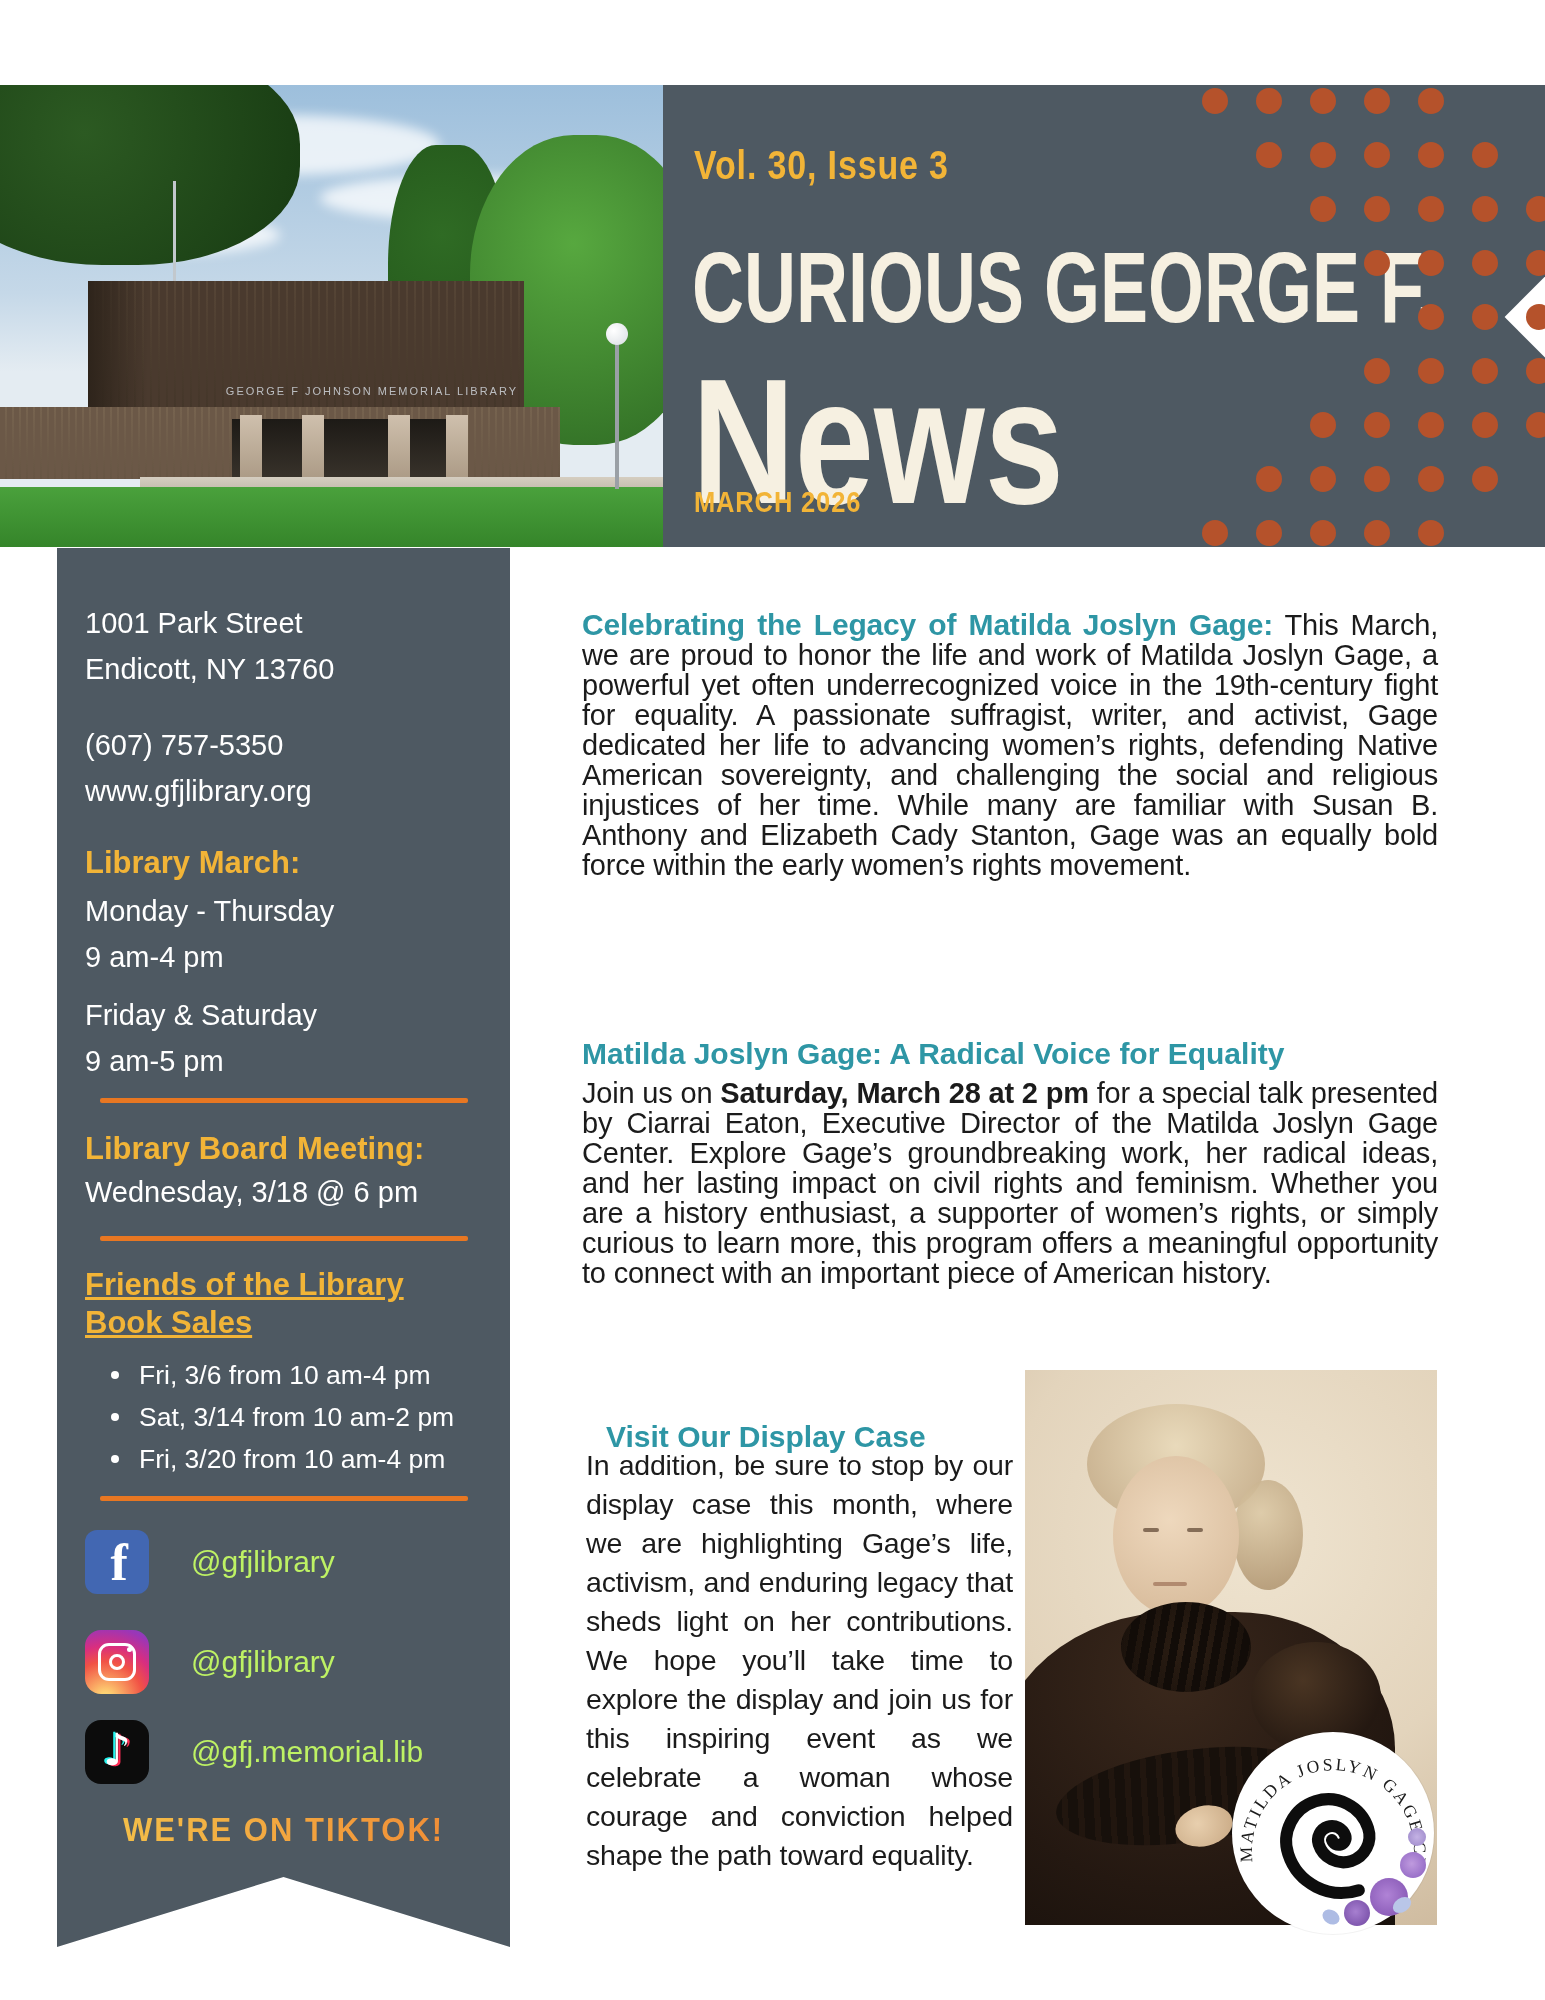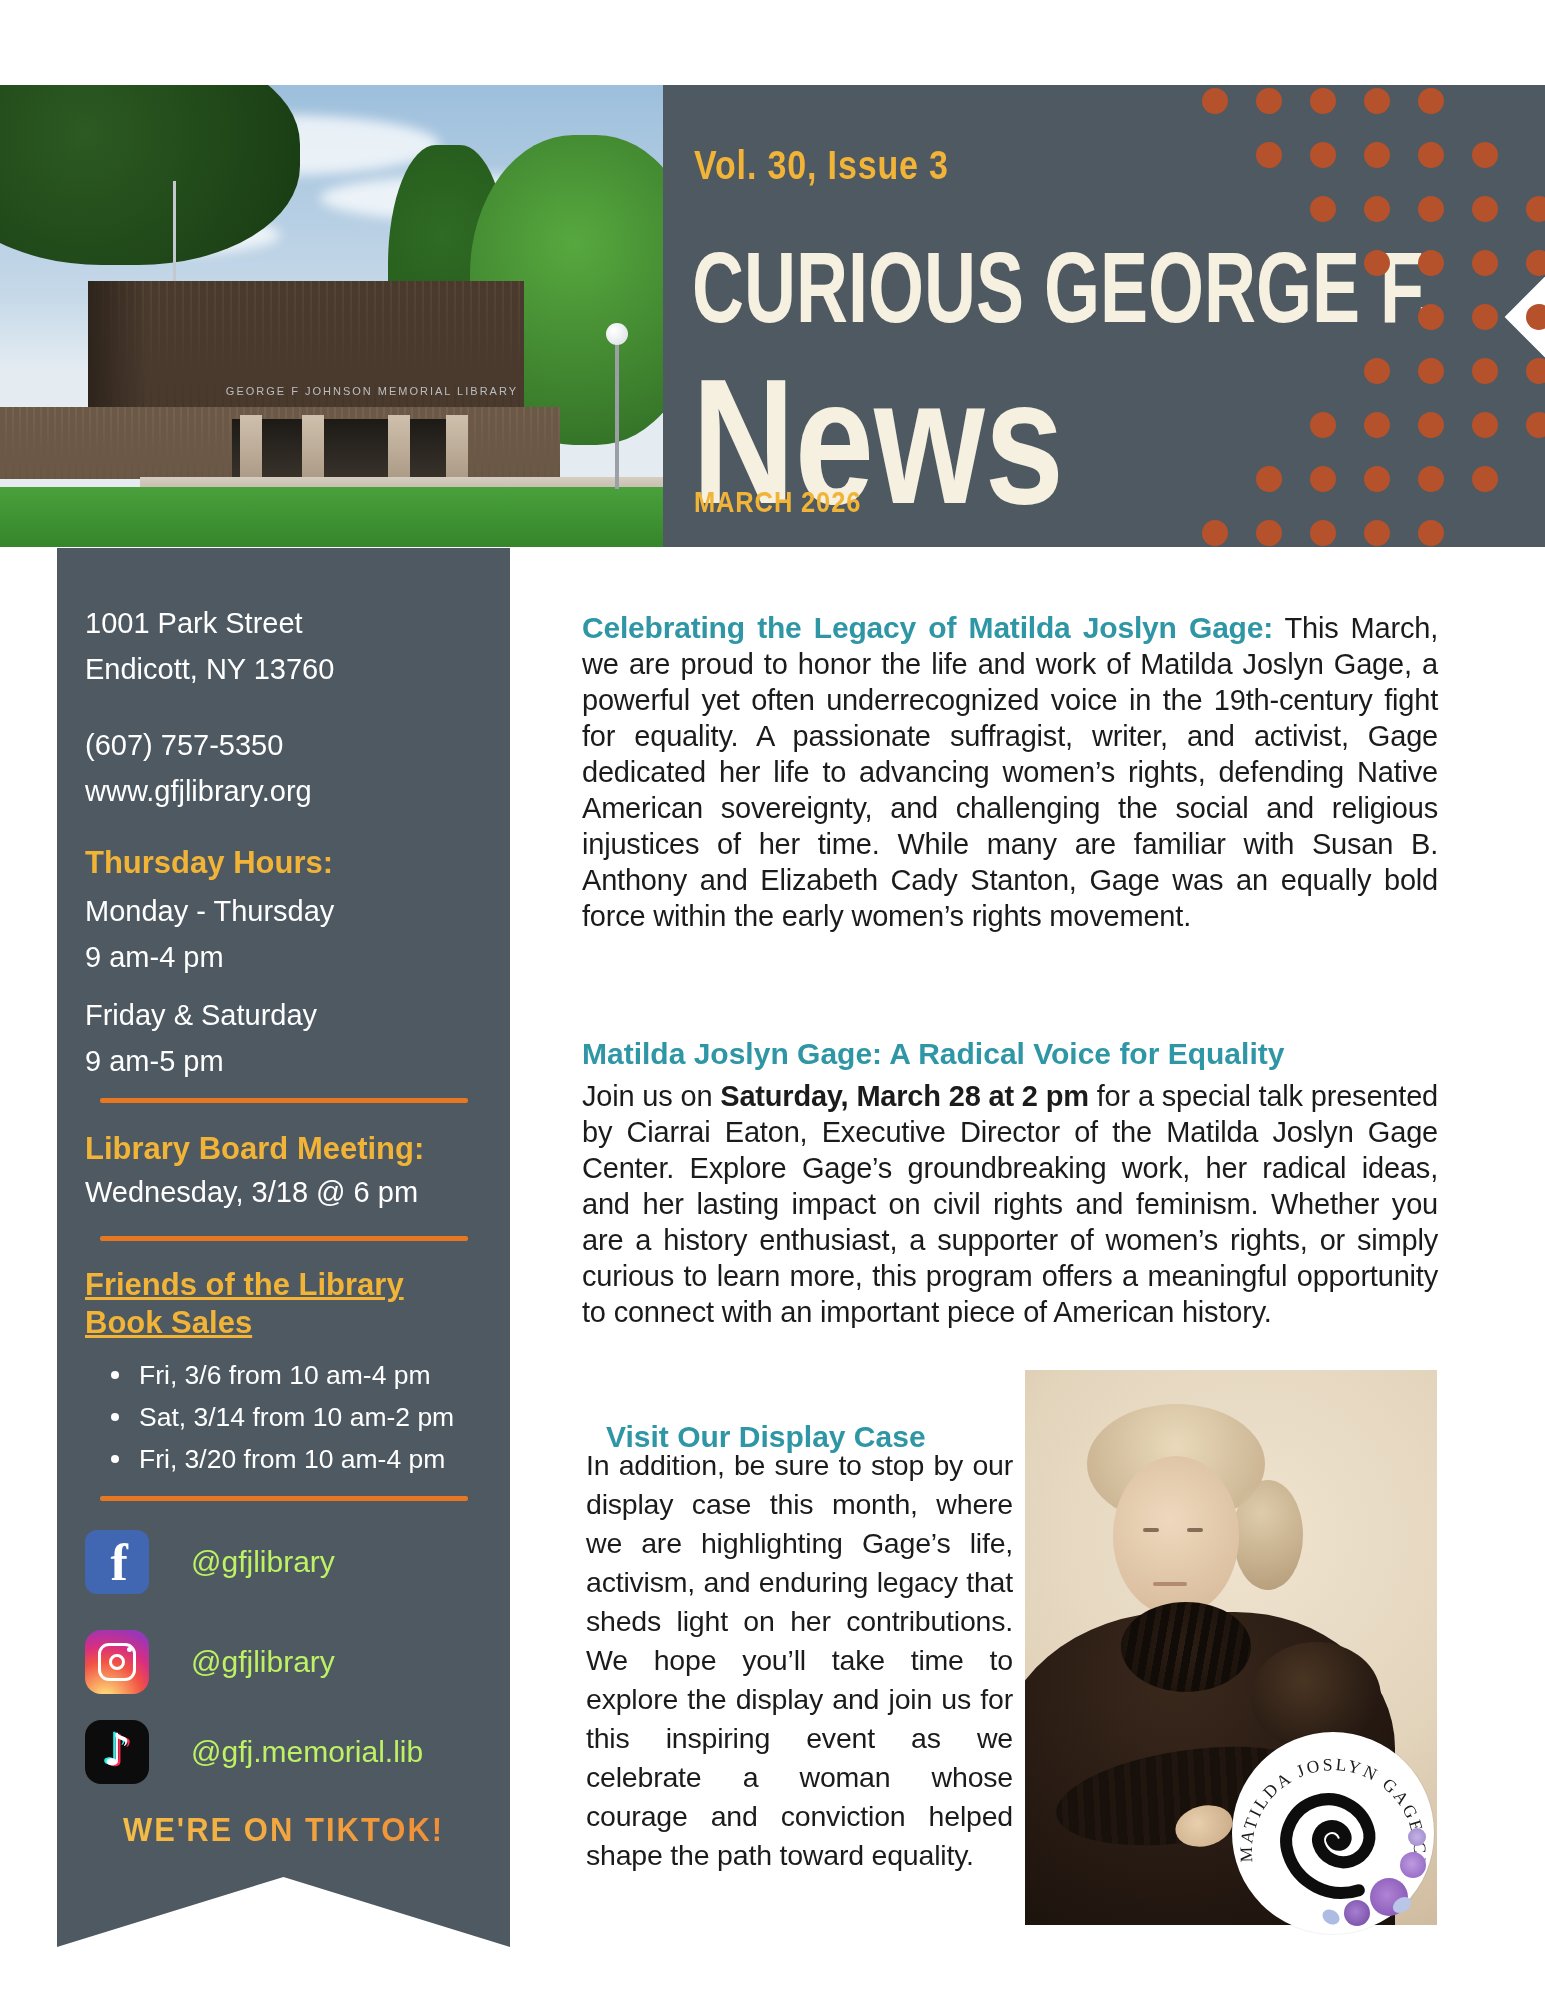--- a/index.html
+++ b/index.html
@@ -59,21 +59,21 @@
   .ig .lens{position:absolute; left:24px; top:24px; width:16px; height:16px; border:3.5px solid #fff; border-radius:50%;}
   .ig .flash{position:absolute; right:17px; top:17px; width:5px; height:5px; border-radius:50%; background:#fff;}
   .tt{background:#0c0c0c; border-radius:16px;}
   .tt span{position:absolute; left:50%; top:50%; transform:translate(-50%,-54%); color:#fff; font-size:44px; font-family:"DejaVu Sans",sans-serif; text-shadow:2.5px 1px 0 #fe2c55, -2.5px -1px 0 #25f4ee;}
   .tiktok-banner{left:0; top:1264px; width:100%; text-align:center; font-weight:800; font-size:31px; letter-spacing:2px;
     background:linear-gradient(90deg, var(--tiktok-gradient-start), var(--tiktok-gradient-end));
     -webkit-background-clip:text; background-clip:text; color:transparent; transform:scaleY(1.08);}
 
   
   .article-head{color:var(--teal); font-weight:700; font-size:30px;}
-  .body-copy{font-size:29px; line-height:36px; text-align:justify; color:var(--body-text); letter-spacing:-.2px;}
+  .body-copy{font-size:29px; line-height:30px; text-align:justify; color:var(--body-text); letter-spacing:-.2px;}
   #article1-p{left:582px; top:610px; width:856px;}
   #article2-h{left:582px; top:1037px;}
   #article2-p{left:582px; top:1078px; width:856px;}
   #article3-h{left:606px; top:1404px;margin-top:16px;}
   #article3-p{left:586px; top:1446px; width:427px; line-height:39px; font-size:28.5px;}
 
   
   #portrait{left:1025px; top:1370px; width:412px; height:555px; overflow:hidden;
     background:radial-gradient(circle at 55% 30%, #efe4d0 0%, #e3d4bc 55%, #cdb99d 100%);}
   .p-hair{position:absolute; left:62px; top:34px; width:178px; height:120px; border-radius:50%;
@@ -181,21 +181,21 @@
 
   <div id="sidebar" class="abs">
     <div class="abs side-text" style="left:28px;top:52px;">
       <div>1001 Park Street</div>
       <div>Endicott, NY 13760</div>
     </div>
     <div class="abs side-text" style="left:28px;top:174px;">
       <div>(607) 757-5350</div>
       <div style="cursor:pointer;">www.gfjlibrary.org</div>
     </div>
-    <div class="abs side-head" style="left:28px;top:296px;">Thursday Hours:</div>
+    <div class="abs side-head" style="left:28px;top:296px;">Library March:</div>
     <div class="abs side-text" style="left:28px;top:340px;">
       <div>Monday - Thursday</div>
       <div>9 am-4 pm</div>
     </div>
     <div class="abs side-text" style="left:28px;top:444px;">
       <div>Friday &amp; Saturday</div>
       <div>9 am-5 pm</div>
     </div>
     <div class="abs divider" style="left:43px;top:550px;"></div>
     <div class="abs side-head" style="left:28px;top:582px;">Library Board Meeting:</div>

